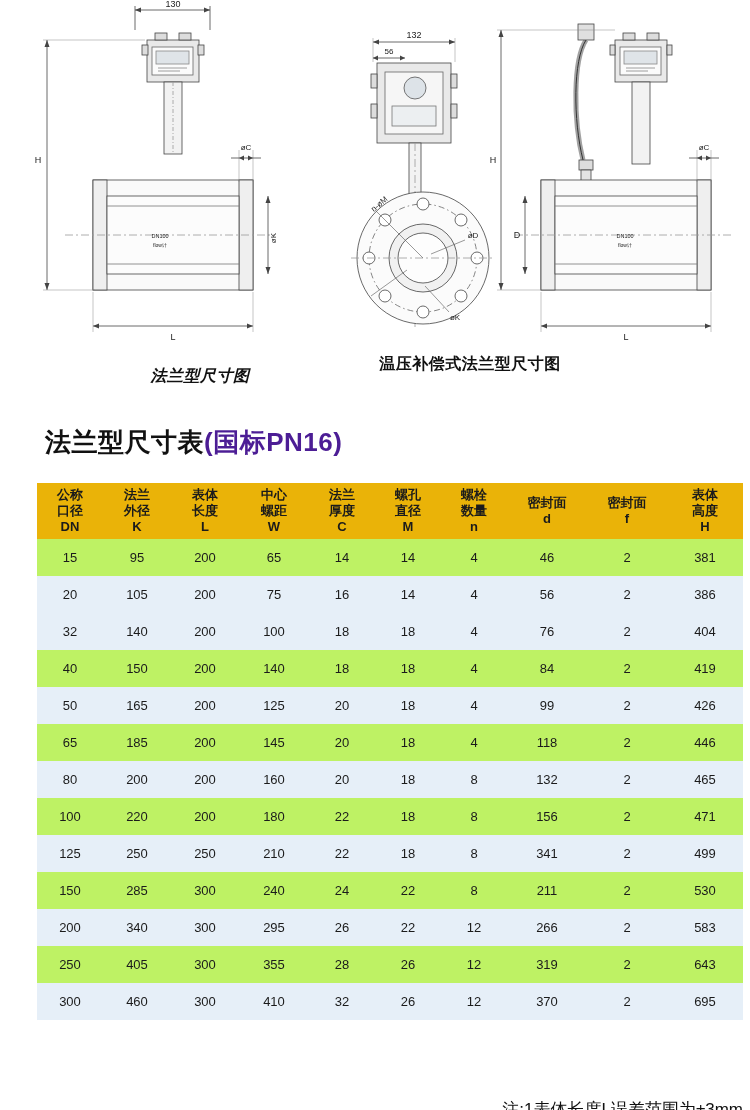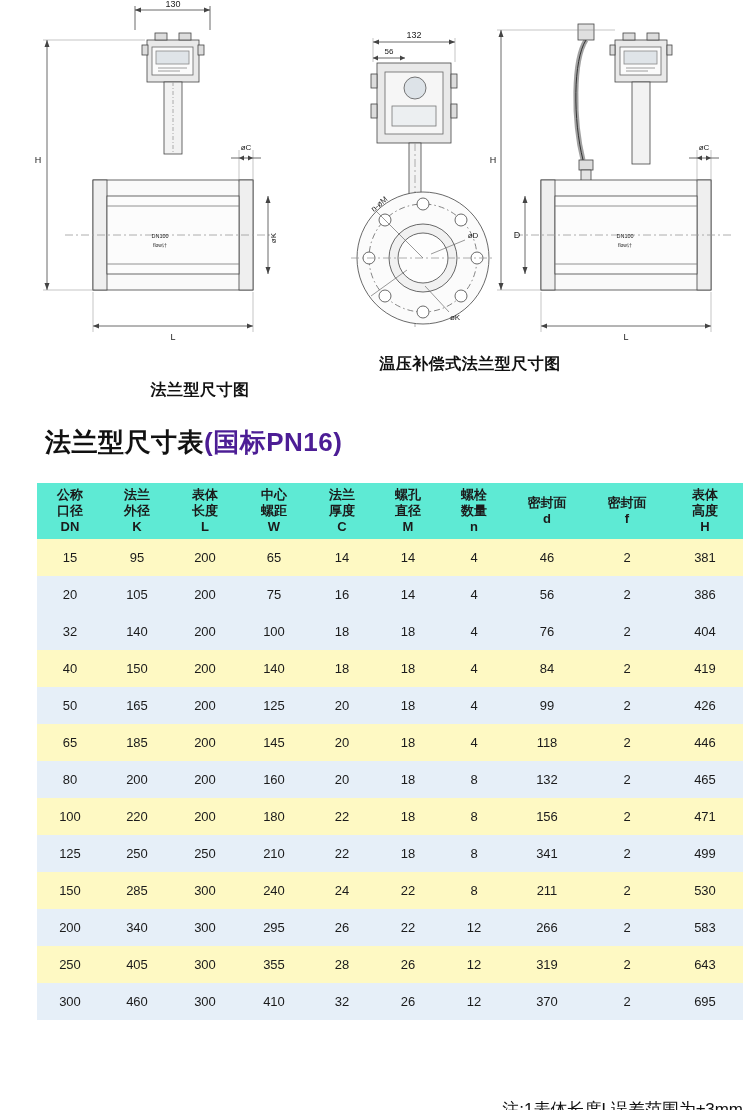--- a/index.html
+++ b/index.html
@@ -28,21 +28,21 @@
     top: 0;
   }
   .dwg-caption {
     position: absolute;
     font-size: 16px;
     font-weight: bold;
     color: #111;
     text-align: center;
     letter-spacing: 0.5px;
   }
-  #cap1 { left: 60px; top: 380px; width: 250px; }
+  #cap1 { left: 60px; top: 366px; width: 250px; font-style: italic; }
   #cap2 { left: 300px; top: 354px; width: 310px; }
 
   
   .title-row {
     position: absolute;
     left: 30px;
     top: 425px;
     font-size: 26px;
     font-weight: bold;
     letter-spacing: 0.5px;
@@ -64,33 +64,33 @@
     table-layout: fixed;
   }
   table.dim th, table.dim td {
     text-align: center;
     font-size: 13px;
     color: #1b1b1b;
     padding: 0;
     border: none;
   }
   thead tr.hdr {
-    background: #5eead4;
+    background: #eab308;
   }
   thead th {
     height: 56px;
     vertical-align: middle;
     font-weight: bold;
     line-height: 1.25;
     font-size: 13px;
   }
   thead th .cn { display: block; }
   thead th .sym { display: block; font-weight: bold; }
   tbody tr { height: 37px; }
-  tbody tr.odd { background: #fef9c3; }
+  tbody tr.odd { background: #bef264; }
   tbody tr.even { background: #e6eff8; }
   tbody td { font-size: 14px; }
   .note {
     position: absolute;
     right: 22px;
     top: 1098px;
     font-size: 17px;
     color: #111;
   }
 </style>

